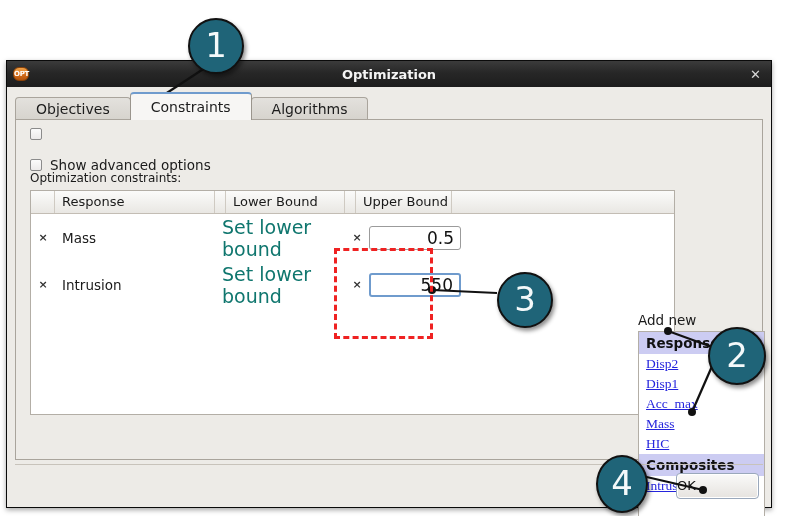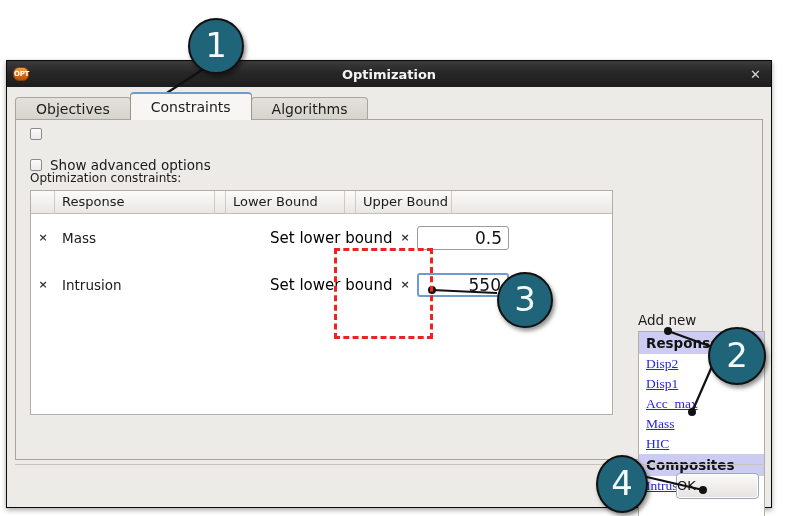--- a/index.html
+++ b/index.html
@@ -133,21 +133,21 @@
     position: absolute;
     left: 14px; top: 51px;
     font-size: 12px;
     color: #1a1a1a;
   }
 
   
   #table-frame {
     position: absolute;
     left: 14px; top: 70px;
-    width: 583px; height: 225px;
+    width: 645px; height: 225px;
     background: #ffffff;
     border: 1px solid #b3aea6;
     box-sizing: border-box;
   }
   #table-head {
     display: flex;
     height: 22px;
     background: linear-gradient(to bottom, #fbfbfa 0%, #e9e7e3 100%);
     border-bottom: 1px solid #c3bdb4;
     font-size: 13px;
@@ -178,23 +178,22 @@
   .xbtn {
     width: 24px;
     text-align: center;
     color: #333;
     font-size: 11px;
     font-weight: bold;
   }
   .cell-resp { width: 160px; padding-left: 7px; box-sizing: border-box; }
   .cell-low {
     width: 130px; padding-left: 7px; box-sizing: border-box;
-    color: #000000;
-    font-size: 15px;
-    margin-left: 48px;
+    color: #0f766e;
+    font-size: 19px;
   }
   .numfield {
     width: 92px; height: 24px;
     box-sizing: border-box;
     border: 1px solid #9b9b9b;
     border-radius: 3px;
     background: #fff;
     font-family: "DejaVu Sans", "Liberation Sans", sans-serif;
     font-size: 17px;
     text-align: right;

